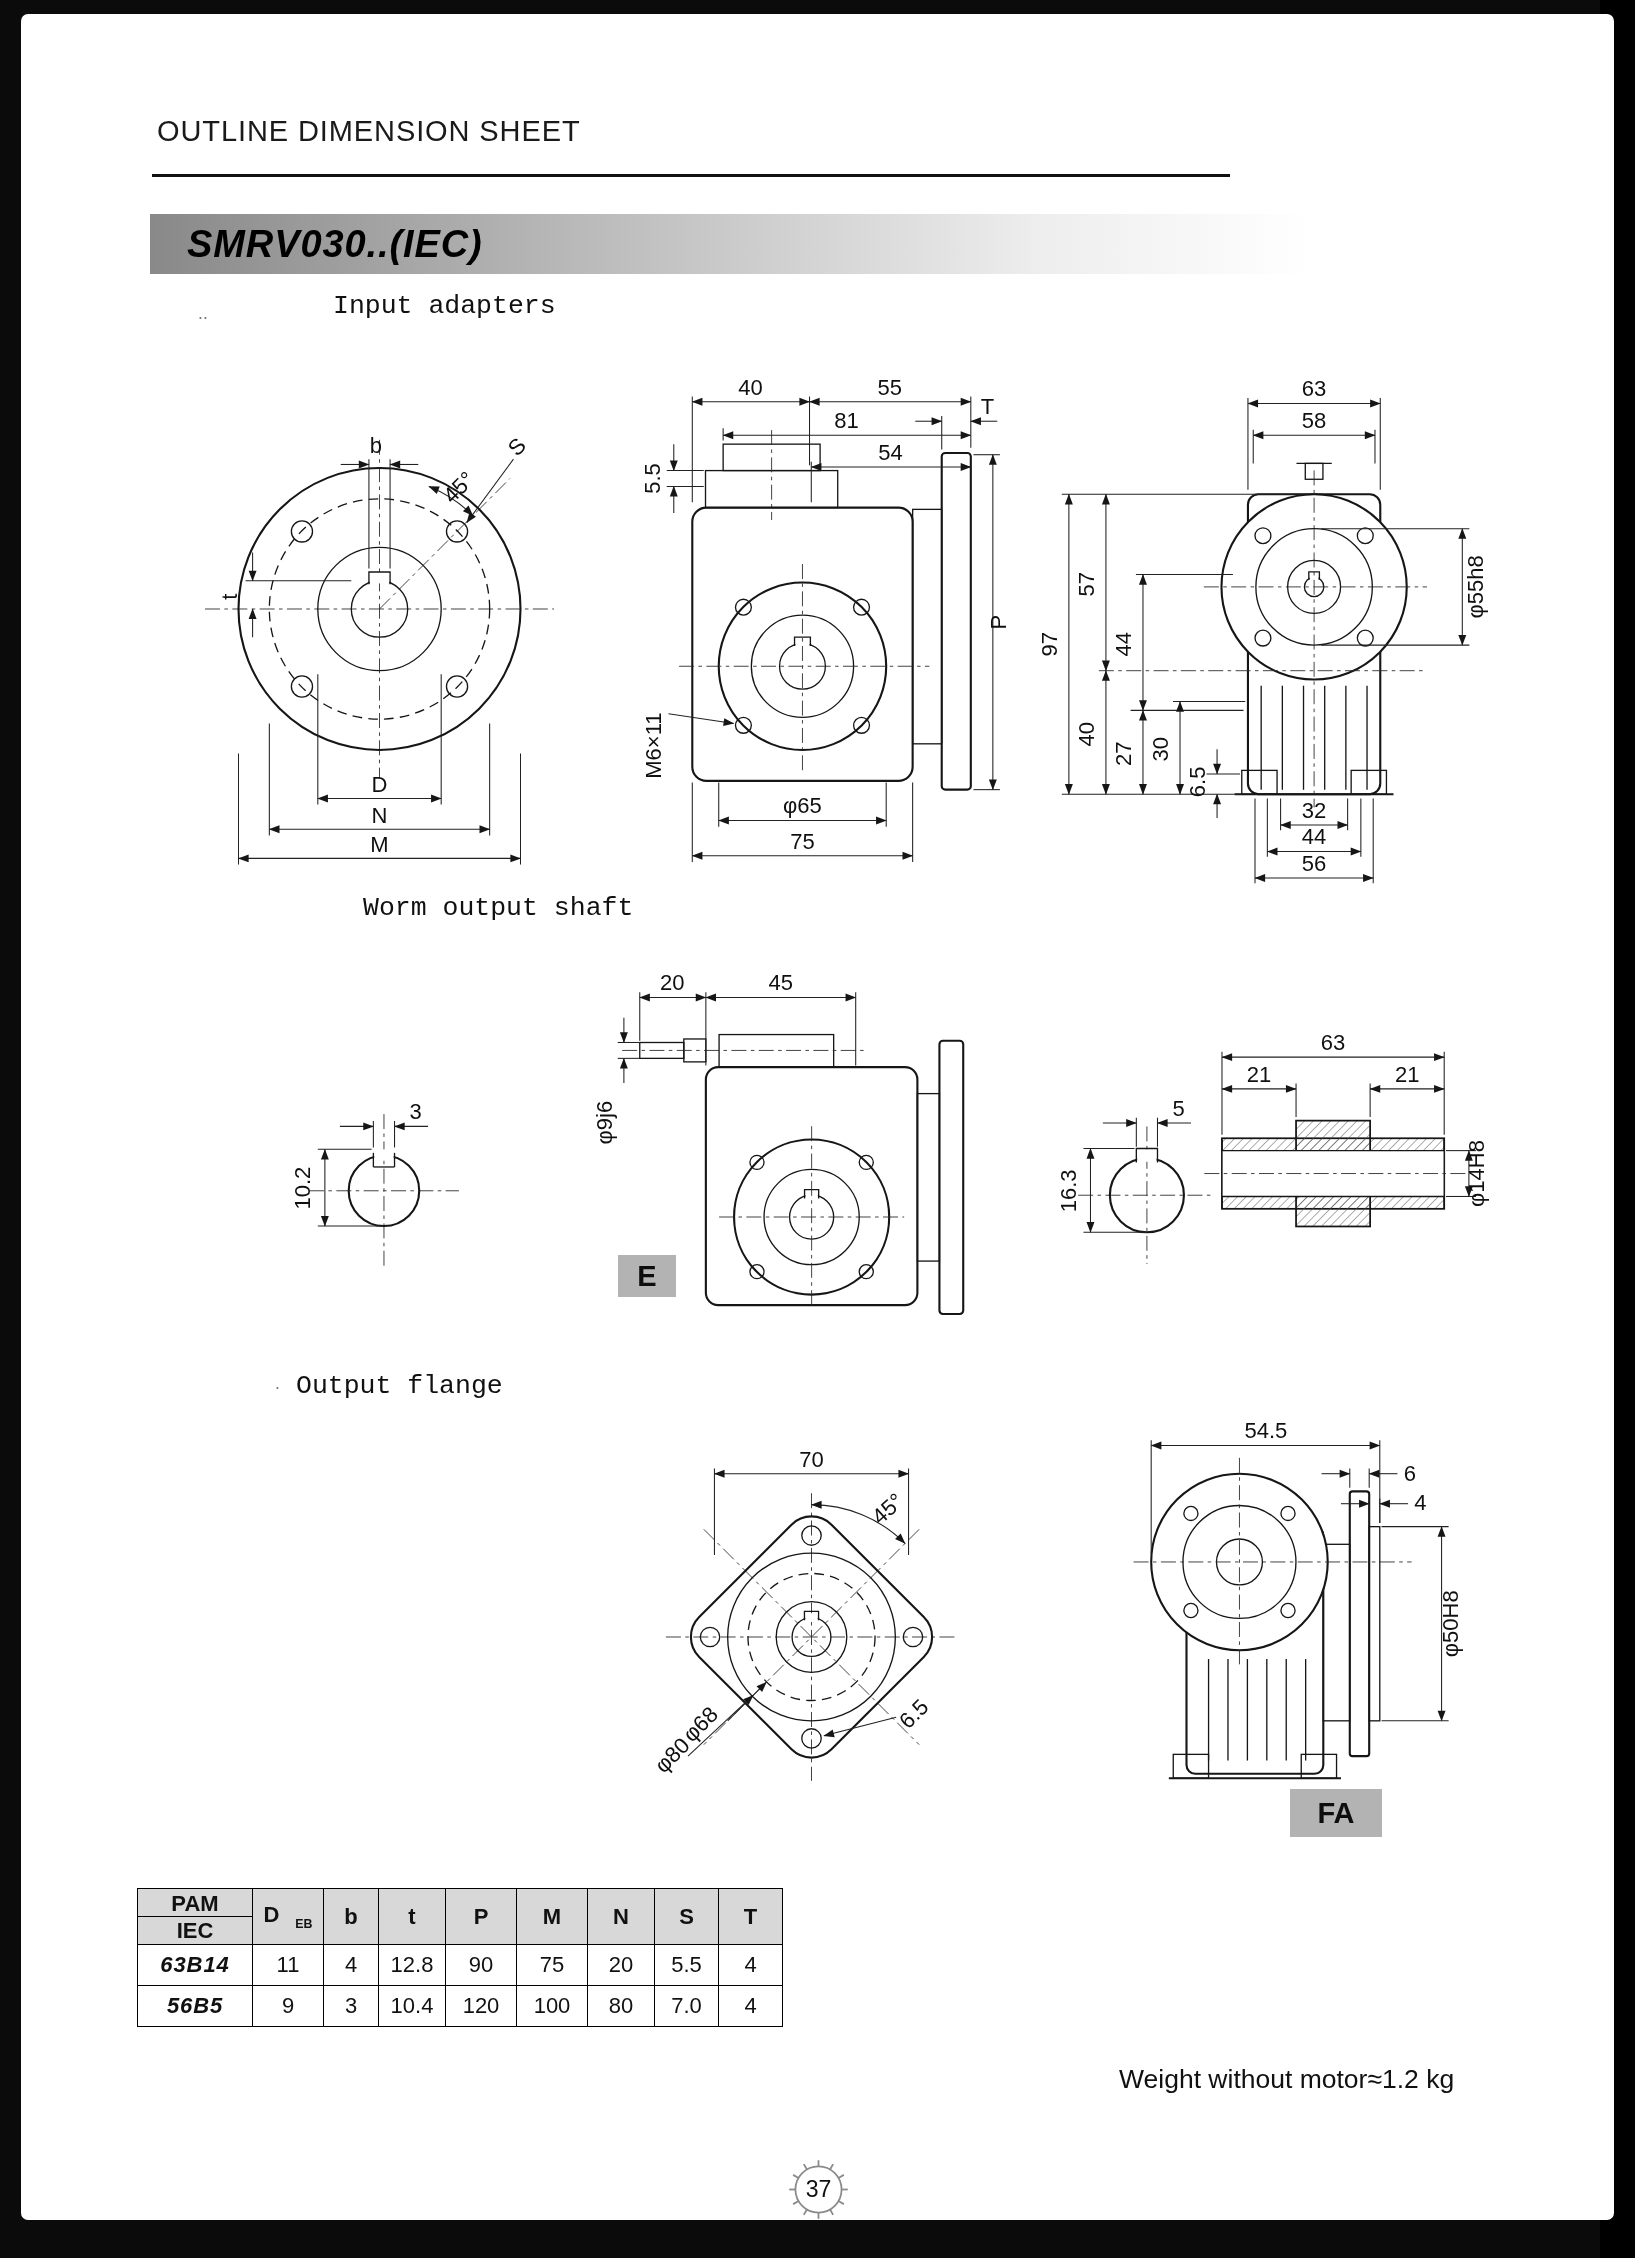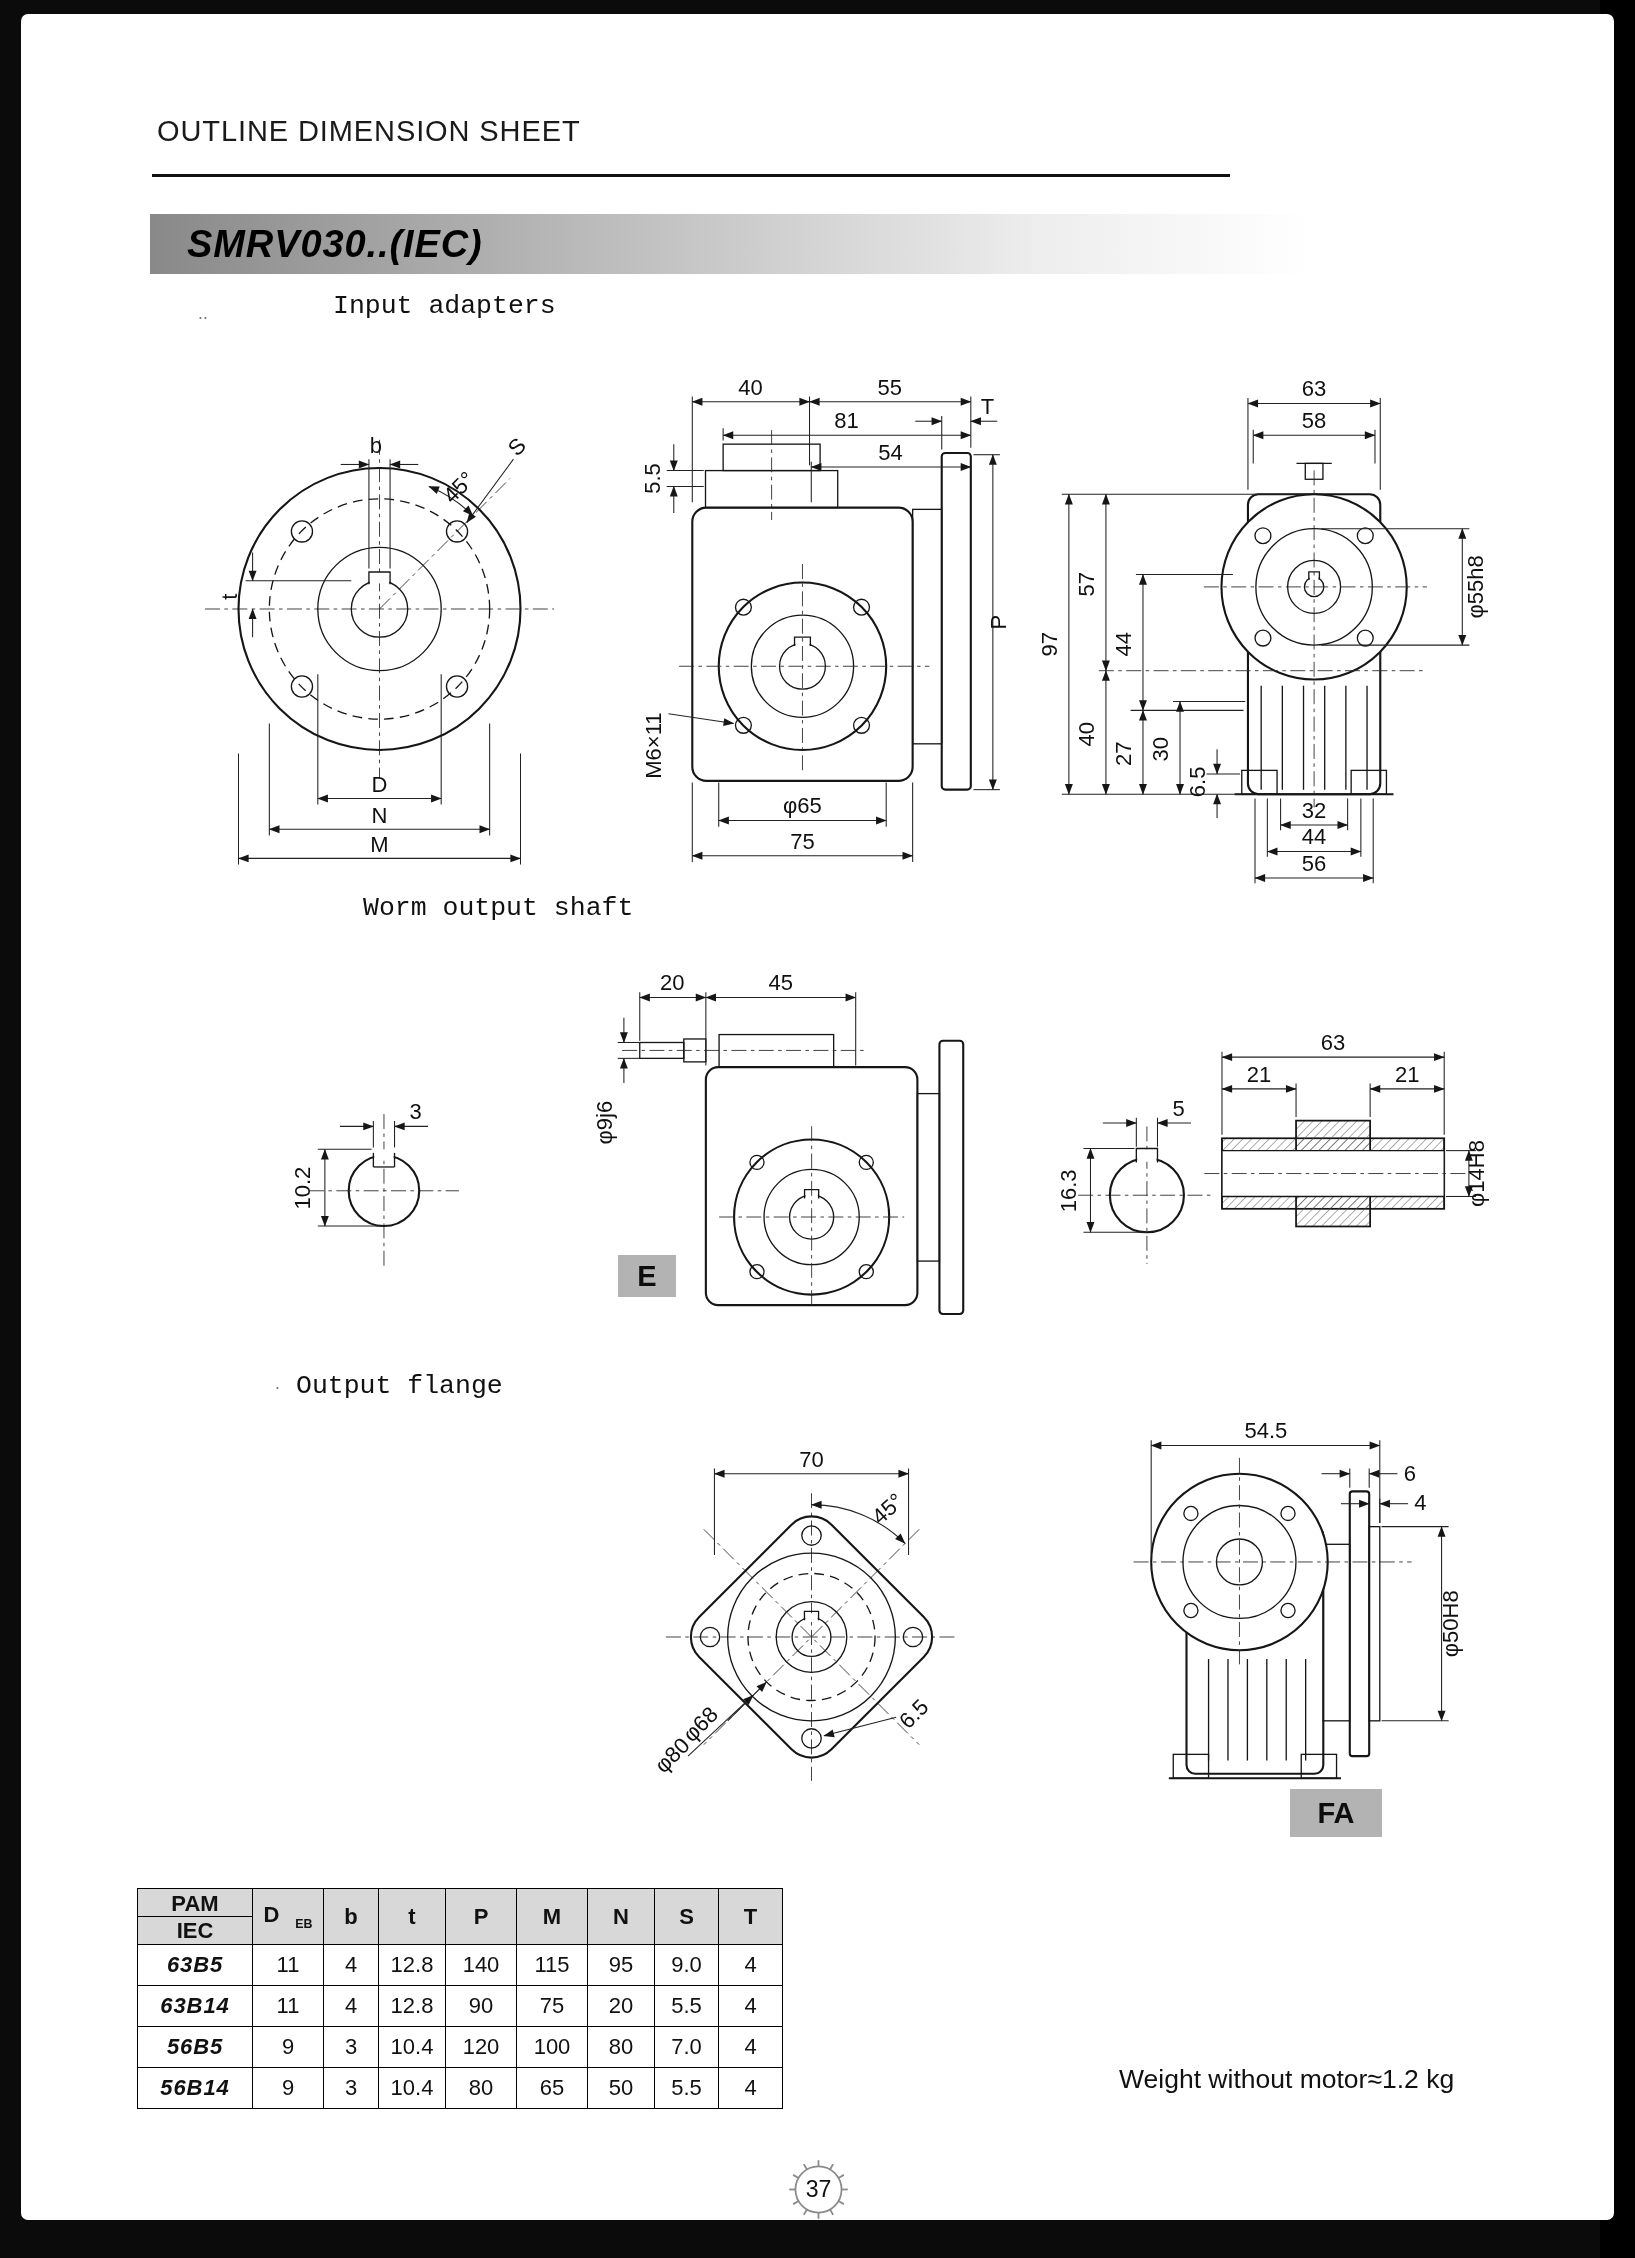--- a/index.html
+++ b/index.html
@@ -472,31 +472,20 @@
         <th>t</th>
         <th>P</th>
         <th>M</th>
         <th>N</th>
         <th>S</th>
         <th>T</th>
       </tr>
     </thead>
     <tbody>
       <tr>
-        <td class="model">63B5</td>
-        <td>11</td>
-        <td>4</td>
-        <td>12.8</td>
-        <td>140</td>
-        <td>115</td>
-        <td>95</td>
-        <td>9.0</td>
-        <td>4</td>
-      </tr>
-      <tr>
         <td class="model">63B14</td>
         <td>11</td>
         <td>4</td>
         <td>12.8</td>
         <td>90</td>
         <td>75</td>
         <td>20</td>
         <td>5.5</td>
         <td>4</td>
       </tr>
@@ -504,31 +493,20 @@
         <td class="model">56B5</td>
         <td>9</td>
         <td>3</td>
         <td>10.4</td>
         <td>120</td>
         <td>100</td>
         <td>80</td>
         <td>7.0</td>
         <td>4</td>
       </tr>
-      <tr>
-        <td class="model">56B14</td>
-        <td>9</td>
-        <td>3</td>
-        <td>10.4</td>
-        <td>80</td>
-        <td>65</td>
-        <td>50</td>
-        <td>5.5</td>
-        <td>4</td>
-      </tr>
     </tbody>
   </table>
 
   <div class="abs note" style="left:1119px; top:2064px">Weight without motor≈1.2 kg</div>
 
   <svg class="drw" style="left:783px; top:2154px" width="71" height="71" viewBox="0 0 80 80">
     <g stroke="#8a8a8a" stroke-width="2">
       <circle cx="40" cy="40" r="26" fill="none"></circle>
       <line x1="66" y1="40" x2="73" y2="40"></line>
         <line x1="62.5" y1="53" x2="68.6" y2="56.5"></line>

